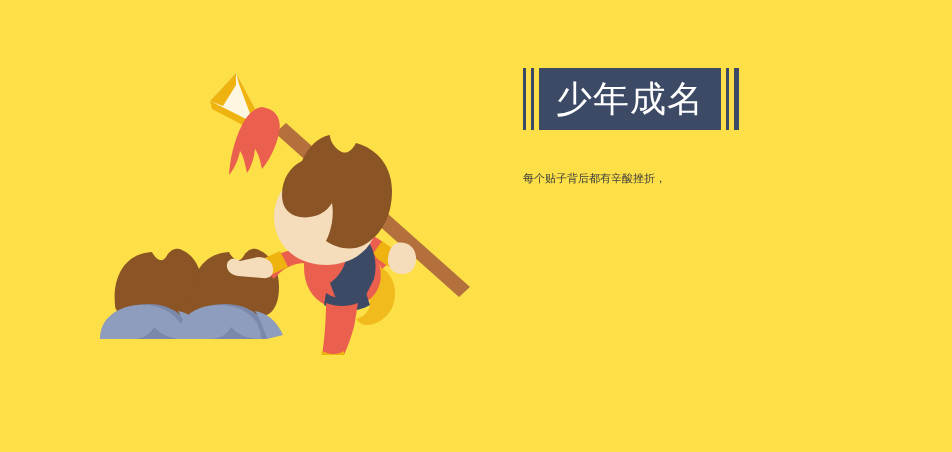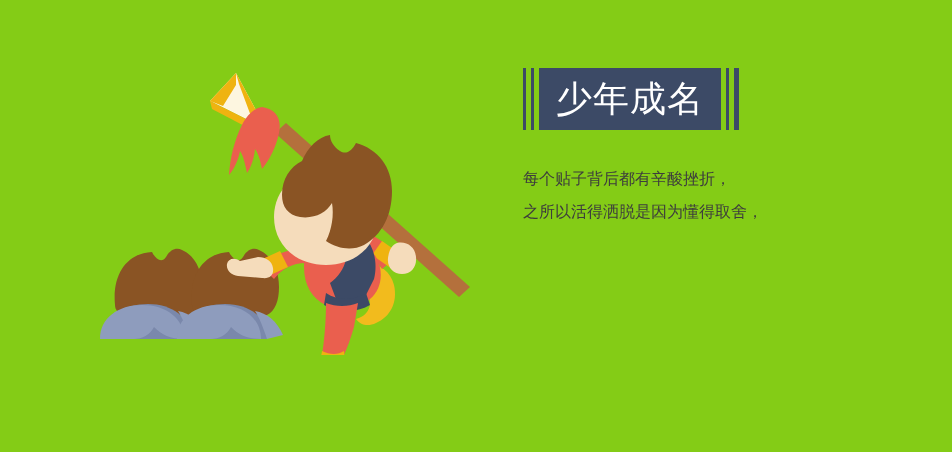--- a/index.html
+++ b/index.html
@@ -10,21 +10,21 @@
     width: 952px;
     height: 452px;
     overflow: hidden;
     background: #e4eef5;
     font-family: "Liberation Sans", "DejaVu Sans", sans-serif;
   }
   .slide {
     position: relative;
     width: 952px;
     height: 452px;
-    background: #84cc16;
+    background: #fde047;
   }
 
   
   .illustration {
     position: absolute;
     left: 90px;
     top: 55px;
     width: 400px;
     height: 300px;
   }
@@ -73,21 +73,21 @@
     letter-spacing: 1px;
     white-space: nowrap;
     font-family: "Liberation Sans", "DejaVu Sans", sans-serif;
   }
 
   .body-text {
     margin-top: 28px;
   }
   .body-line {
     color: #3d3d3d;
-    font-size: 16px;
+    font-size: 11px;
     line-height: 33px;
     white-space: nowrap;
     font-family: "Liberation Sans", "DejaVu Sans", sans-serif;
   }
 </style>
 </head>
 <body>
 
 <div class="slide">
 
@@ -242,17 +242,16 @@
         <span class="title-text">少年成名</span>
       </div>
       <div class="rule-gap"></div>
       <div class="rule rule-thin"></div>
       <div class="rule-gap"></div>
       <div class="rule rule-thick"></div>
     </div>
 
     <div class="body-text">
       <div class="body-line">每个贴子背后都有辛酸挫折，</div>
-      <div class="body-line">之所以活得洒脱是因为懂得取舍，</div>
     </div>
 
   </div>
 </div>
 
 </body></html>

